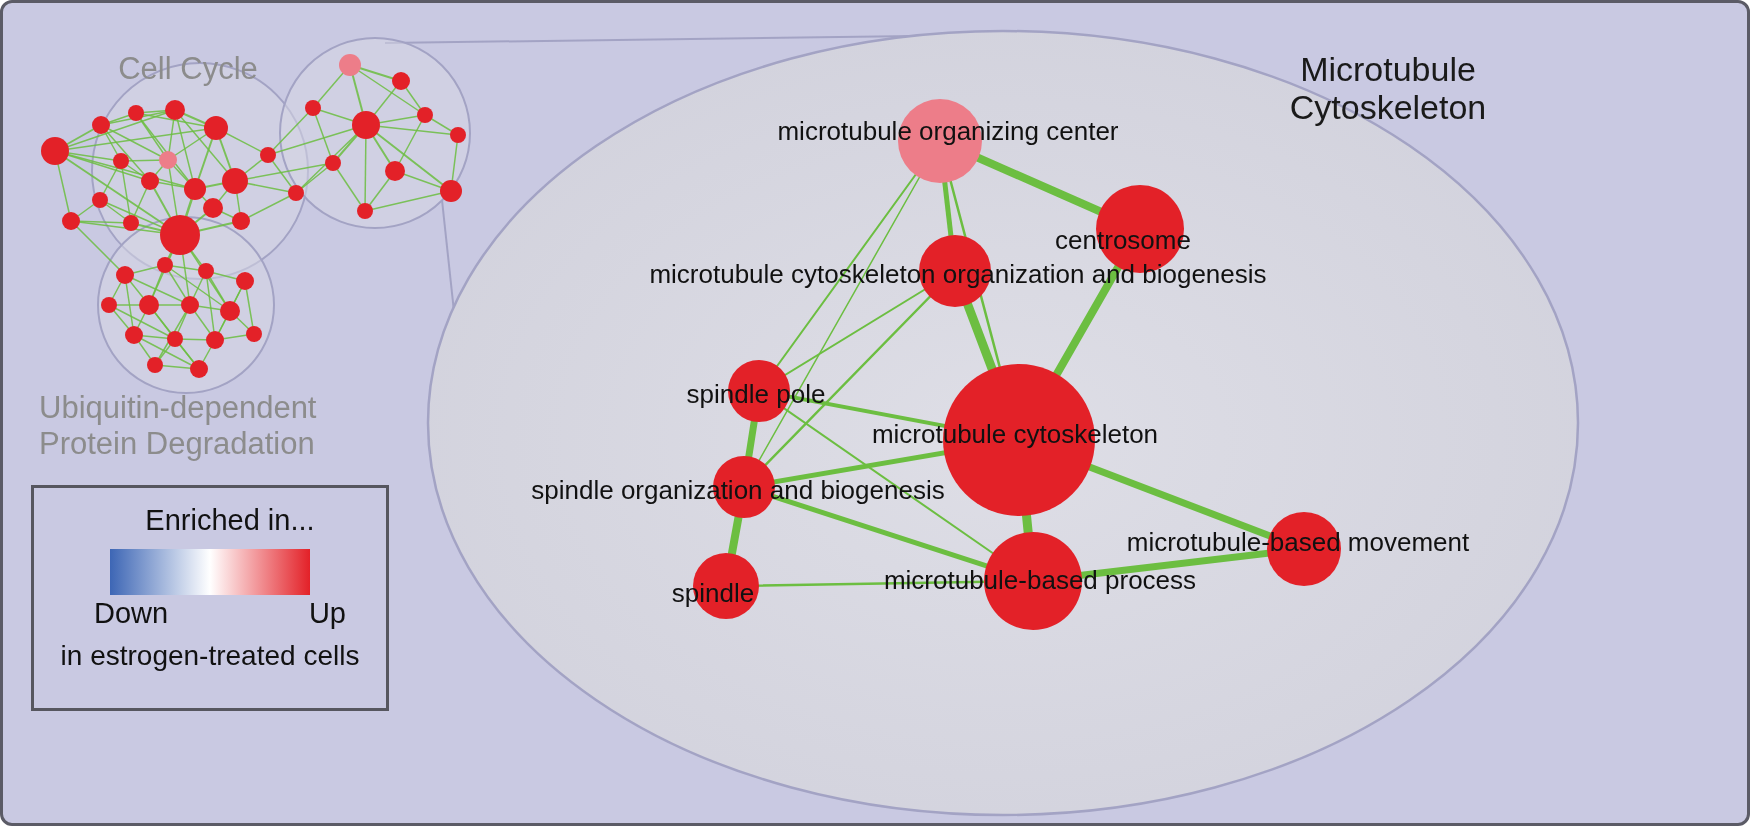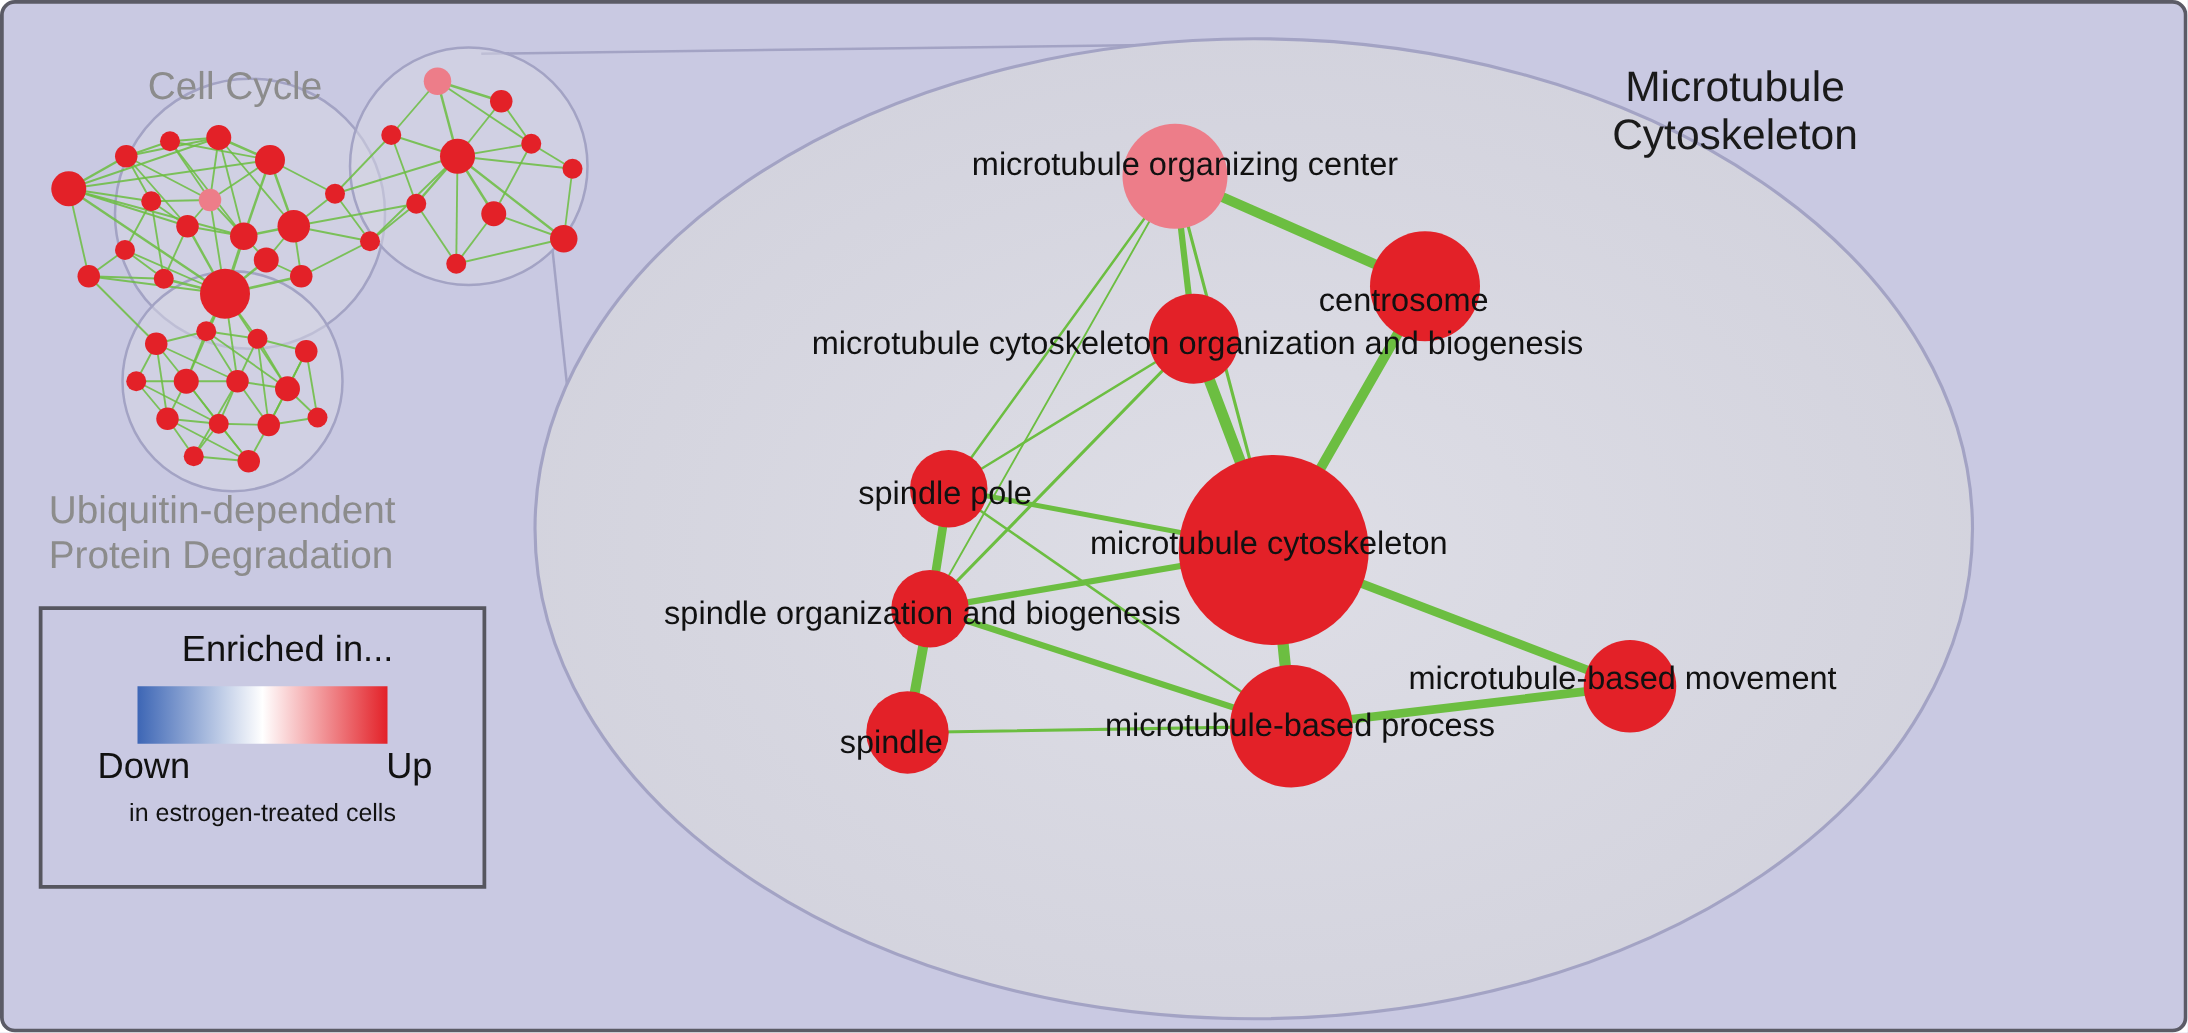--- a/index.html
+++ b/index.html
@@ -14,22 +14,22 @@
   svg text{font-family:"Liberation Sans",sans-serif;}
   .cluster-label{fill:#8c8c8c;font-size:31px;}
   .zoom-title{fill:#1a1a1a;font-size:34px;}
   .node-label{fill:#111111;font-size:26px;}
   .legend{
     position:absolute;left:28px;top:482px;width:358px;height:226px;
     border:3px solid #56565f;box-sizing:border-box;text-align:center;color:#111;
   }
   .legend-title{font-size:29px;margin-top:16px;margin-left:40px;}
   .legend-bar{width:200px;height:46px;margin:12px auto 0;}
-  .legend-row{display:flex;justify-content:space-between;padding:2px 40px 0 44px;font-size:29px;}
-  .legend-sub{font-size:20px;line-height:1.32;margin-top:8px;}
+  .legend-row{display:flex;justify-content:space-between;padding:2px 40px 0 60px;font-size:29px;}
+  .legend-sub{font-size:28px;line-height:1.32;margin-top:8px;}
 </style>
 </head>
 <body>
 
 <div class="canvas">
   <svg id="scene" width="1750" height="826" viewBox="0 0 1750 826">
     <defs>
       <radialGradient id="eg" cx="50%" cy="52%" r="62%">
         <stop offset="0%" stop-color="#dedee6"></stop>
         <stop offset="100%" stop-color="#d1d1dc"></stop>

